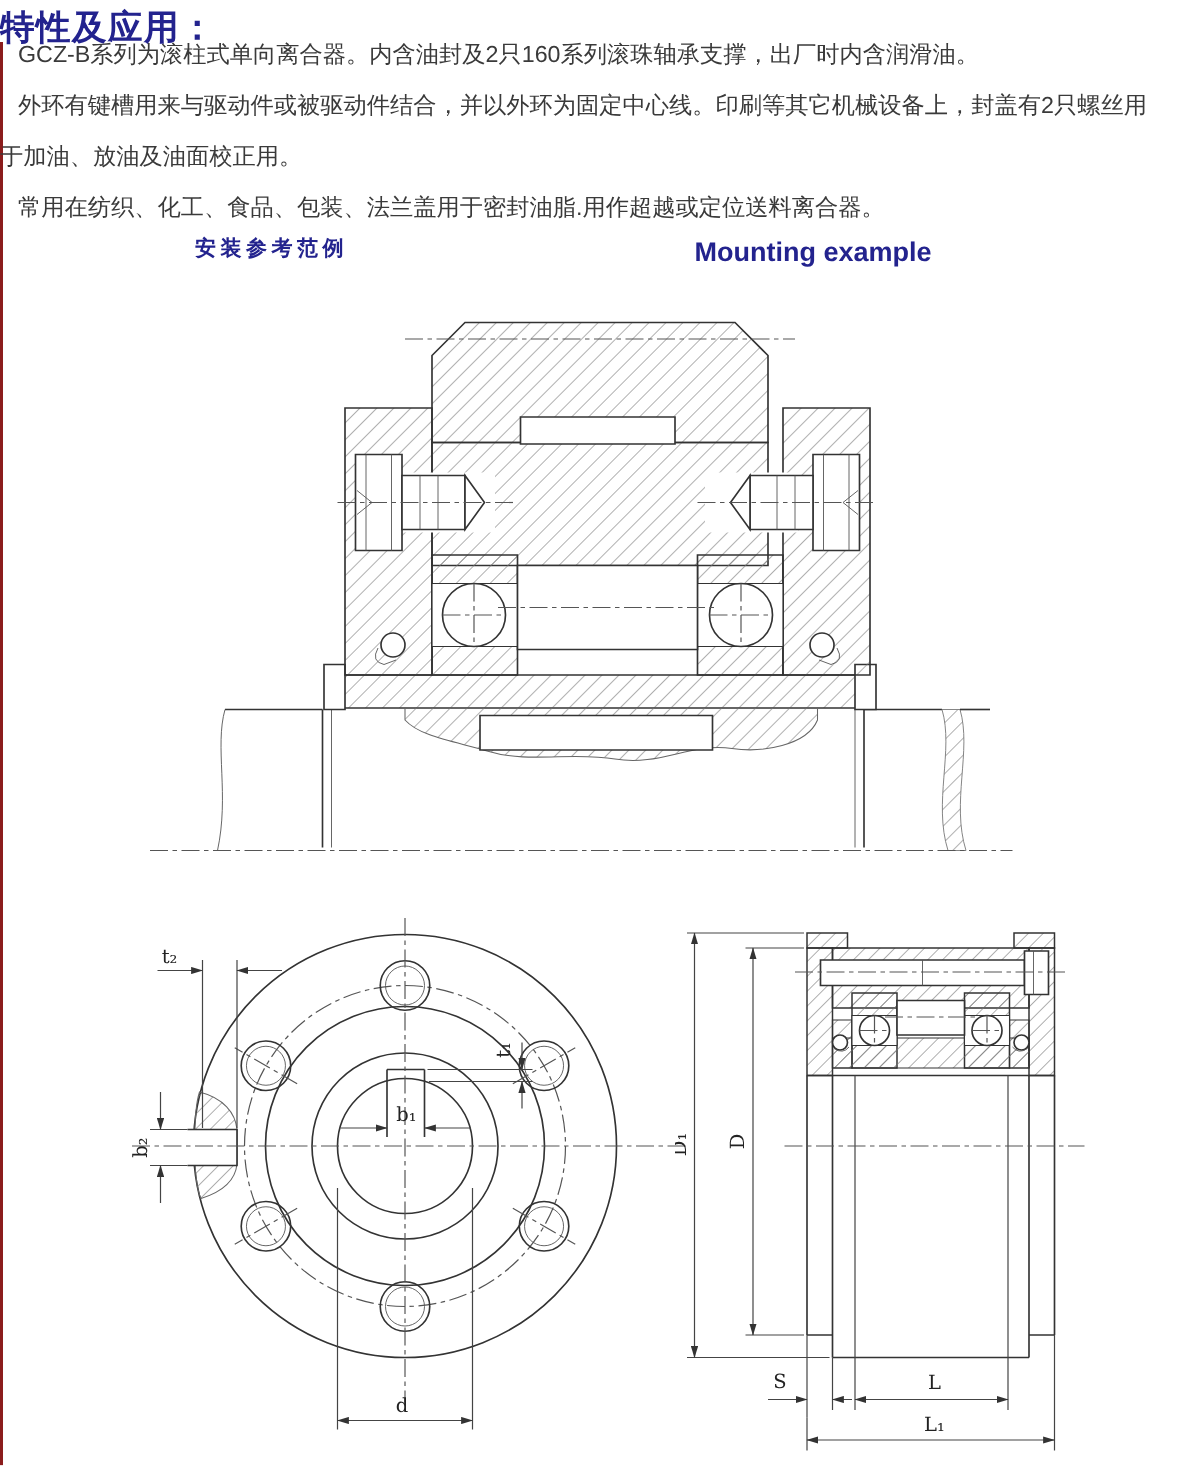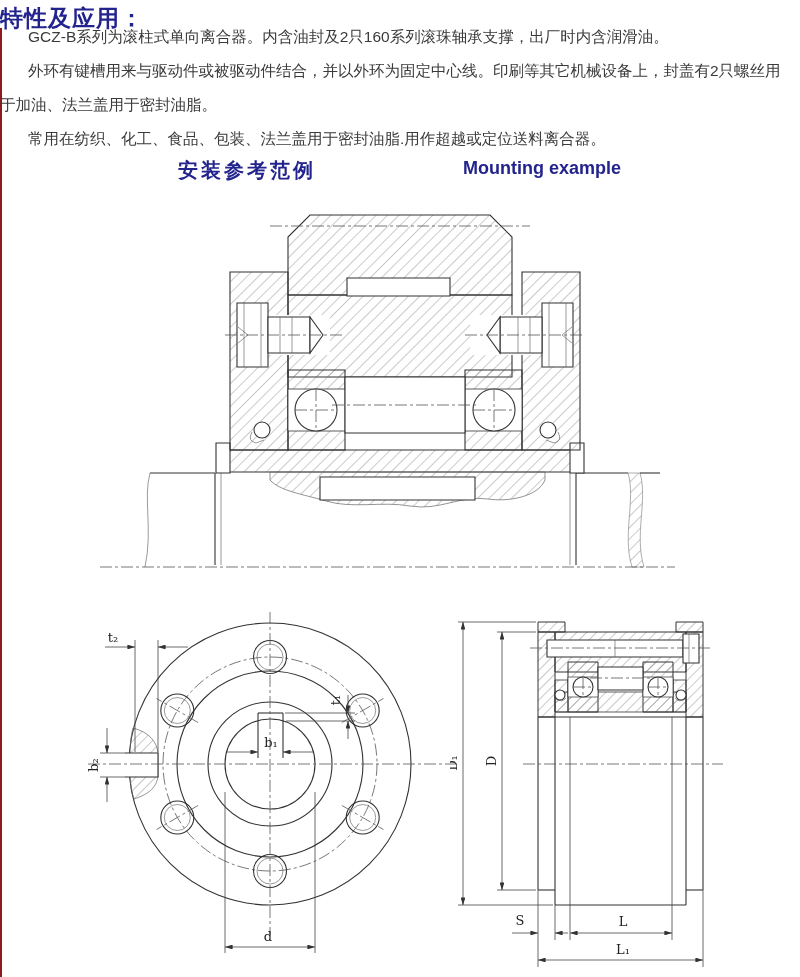--- a/index.html
+++ b/index.html
@@ -2,22 +2,22 @@
 <html><head>
 <meta charset="utf-8">
 <style>
   html,body{margin:0;padding:0;background:#fff;}
   #page{position:relative;width:800px;height:977px;background:#ffffff;overflow:hidden;
         font-family:"Liberation Sans","DejaVu Sans",sans-serif;color:#333;}
   .left-rule{position:absolute;left:0;top:28px;width:2px;height:949px;}
   .sec-title{position:absolute;left:0;top:3px;font-size:23px;font-weight:bold;letter-spacing:1px;}
   .intro{position:absolute;left:0;top:20px;width:800px;font-size:15.5px;line-height:34px;color:#3a3a3a;}
   .intro .ln{white-space:nowrap;}
-  .intro .ind{padding-left:28px;}
-  .hzh{position:absolute;left:130px;top:157px;font-size:20px;font-weight:bold;letter-spacing:3px;margin-left:48px;}
+  .intro .ind{padding-left:12px;}
+  .hzh{position:absolute;left:130px;top:157px;font-size:14px;font-weight:bold;letter-spacing:3px;}
   .hen{position:absolute;left:463px;top:158px;font-size:18px;font-weight:bold;font-family:"Liberation Sans",sans-serif;}
   .navy{color:#23238e;}
   svg{position:absolute;}
   svg line,svg path,svg rect,svg circle,svg polygon,svg polyline{vector-effect:non-scaling-stroke;}
   .ol{fill:none;stroke:#333;stroke-width:1.1;}
   .thin{fill:none;stroke:#555;stroke-width:0.6;}
   .dim{fill:none;stroke:#444;stroke-width:0.8;}
   .cl{fill:none;stroke:#555;stroke-width:0.8;stroke-dasharray:12 3 3 3;}
   .wht{fill:#fff;stroke:#333;stroke-width:1.1;}
   .lbl{font-family:"DejaVu Serif","Liberation Serif",serif;font-size:13px;fill:#222;}
@@ -27,21 +27,21 @@
 
 <div id="page">
 
   <div class="left-rule" style="background:#8b1c1c"></div>
 
   <div class="sec-title navy">特性及应用：</div>
 
   <div class="intro">
     <div class="ln ind">GCZ-B系列为滚柱式单向离合器。内含油封及2只160系列滚珠轴承支撑，出厂时内含润滑油。</div>
     <div class="ln ind">外环有键槽用来与驱动件或被驱动件结合，并以外环为固定中心线。印刷等其它机械设备上，封盖有2只螺丝用</div>
-    <div class="ln">于加油、法兰盖用于密封油脂。</div>
+    <div class="ln">于加油、放油及油面校正用。</div>
     <div class="ln ind">常用在纺织、化工、食品、包装、法兰盖用于密封油脂.用作超越或定位送料离合器。</div>
   </div>
 
   <div class="hzh navy">安装参考范例</div>
   <div class="hen navy">Mounting example</div>
 
   <svg style="left:40px;top:200px" width="720" height="390" viewBox="0 0 720 390">
     <defs>
       <pattern id="h1" width="8" height="8" patternUnits="userSpaceOnUse" patternTransform="rotate(45)">
         <line x1="0" y1="0" x2="0" y2="8" stroke="#7a7a7a" stroke-width="0.8"></line>

